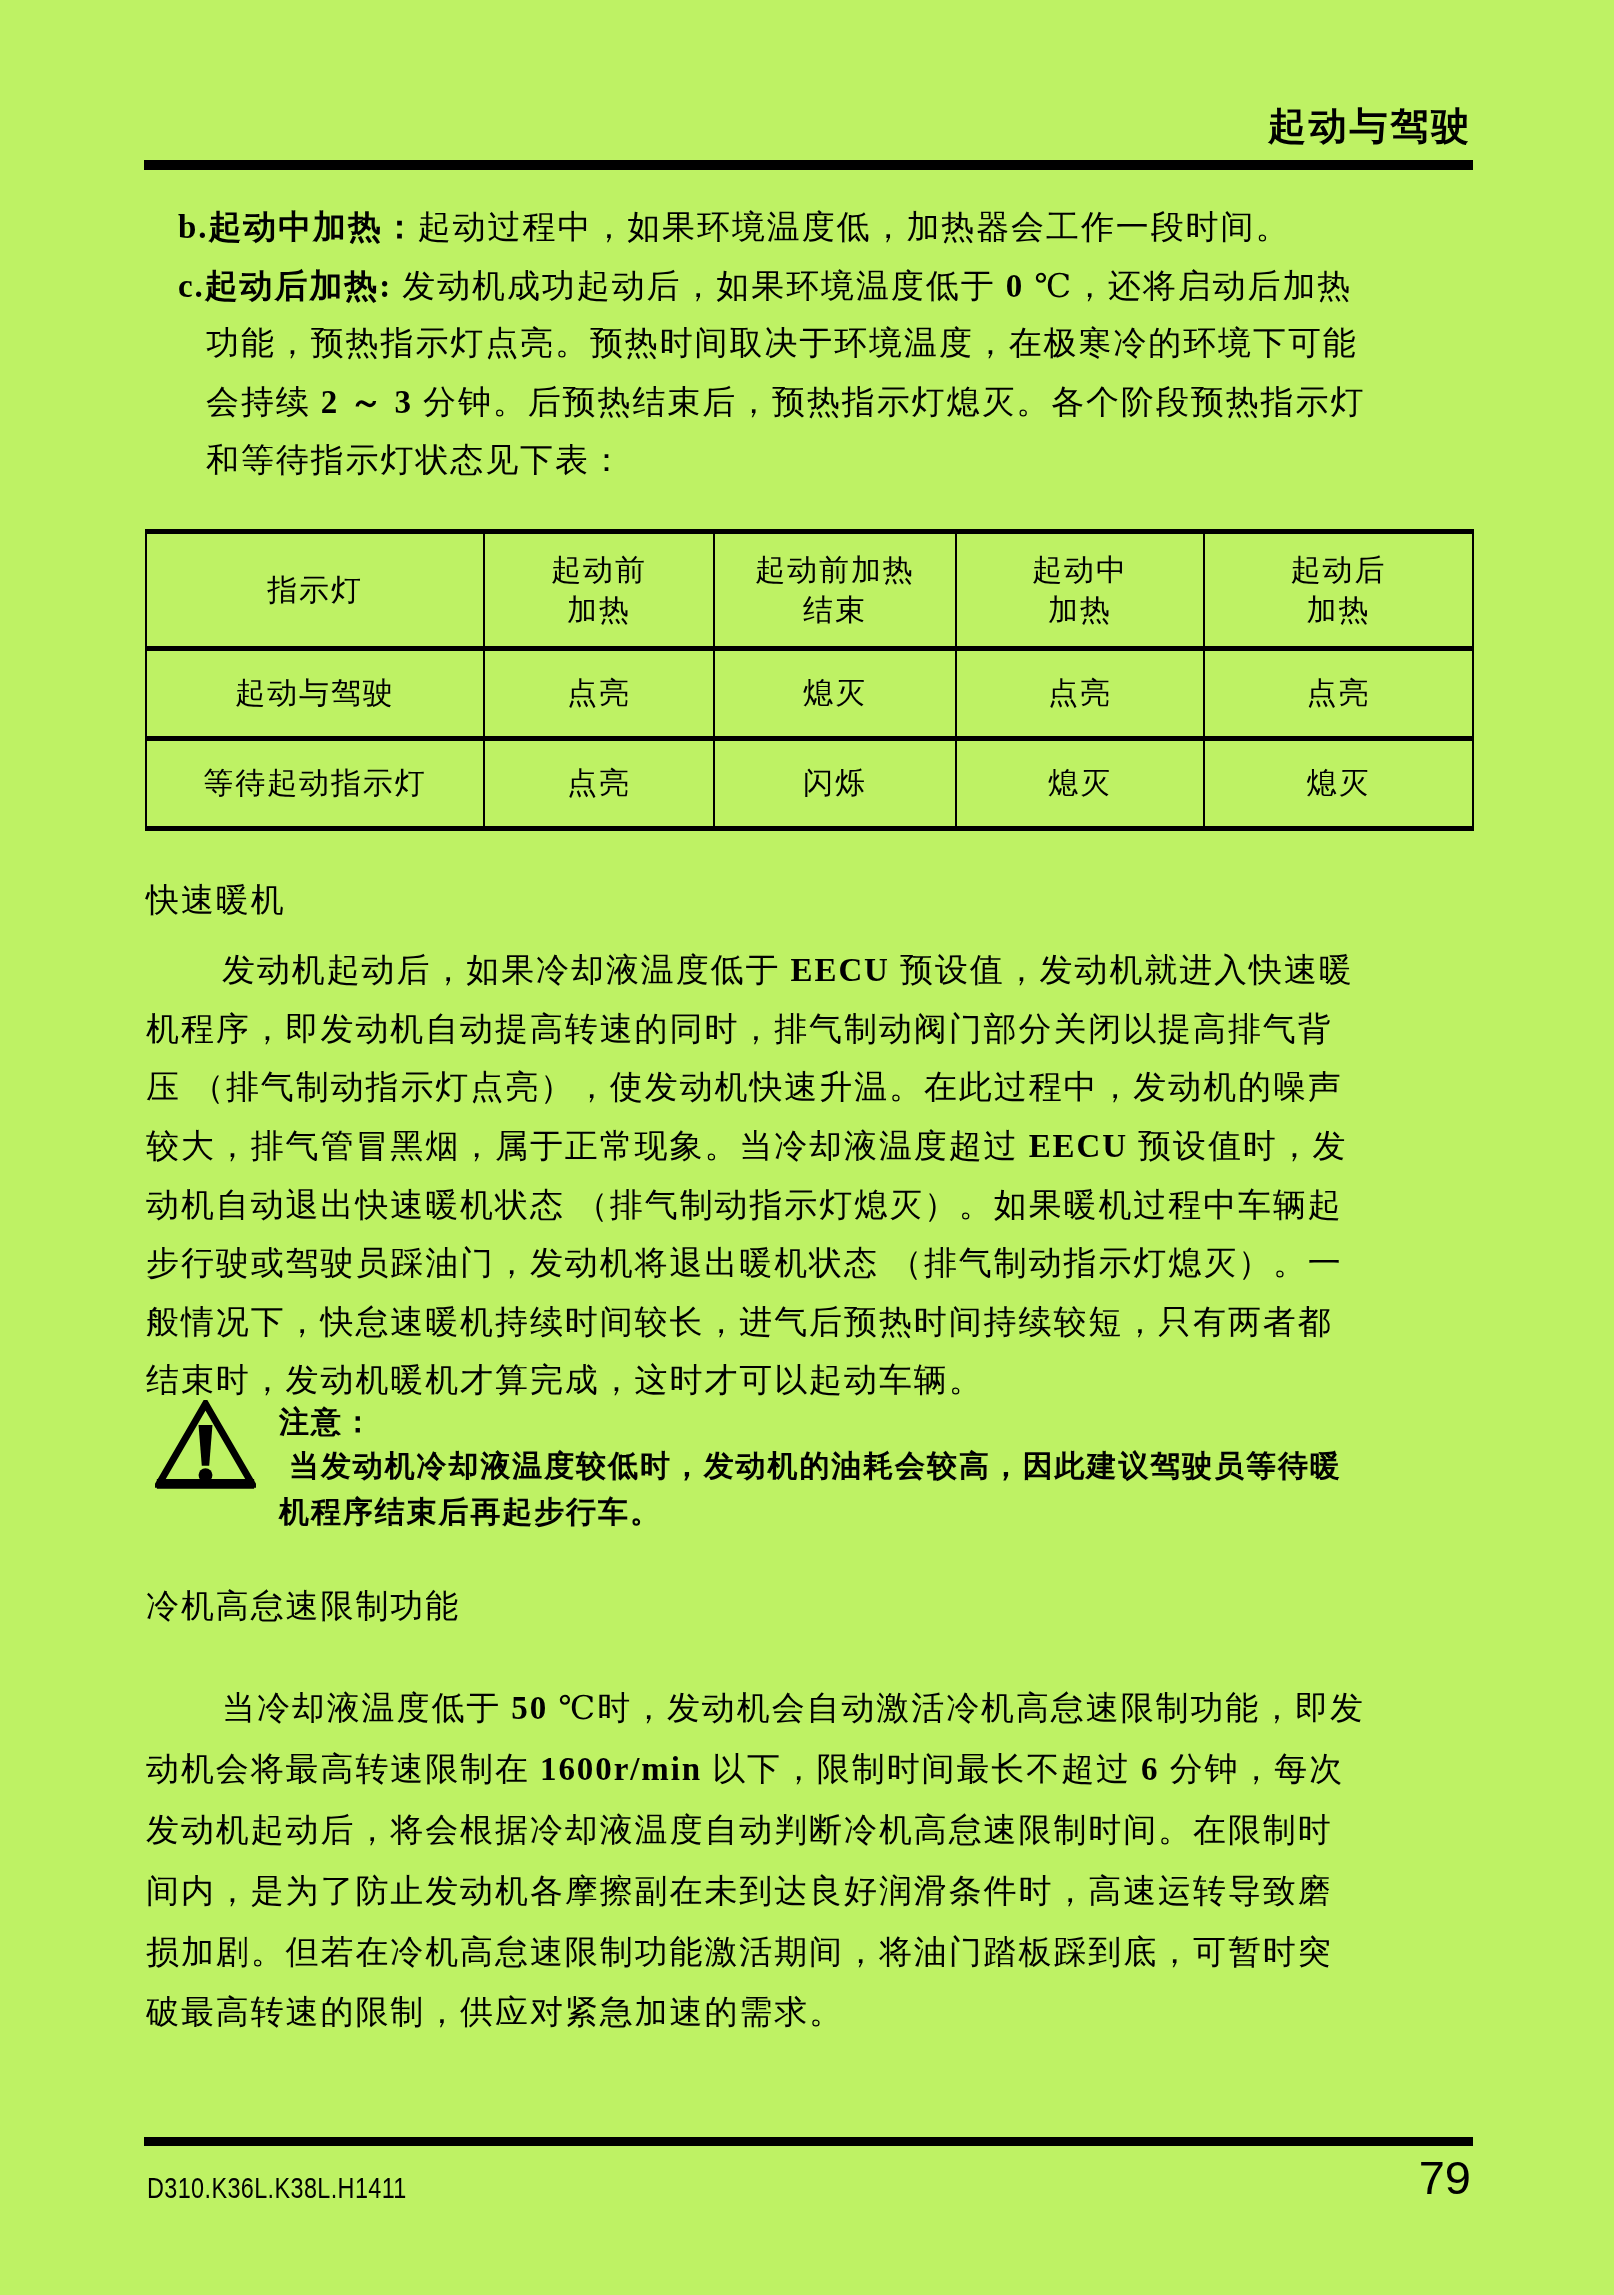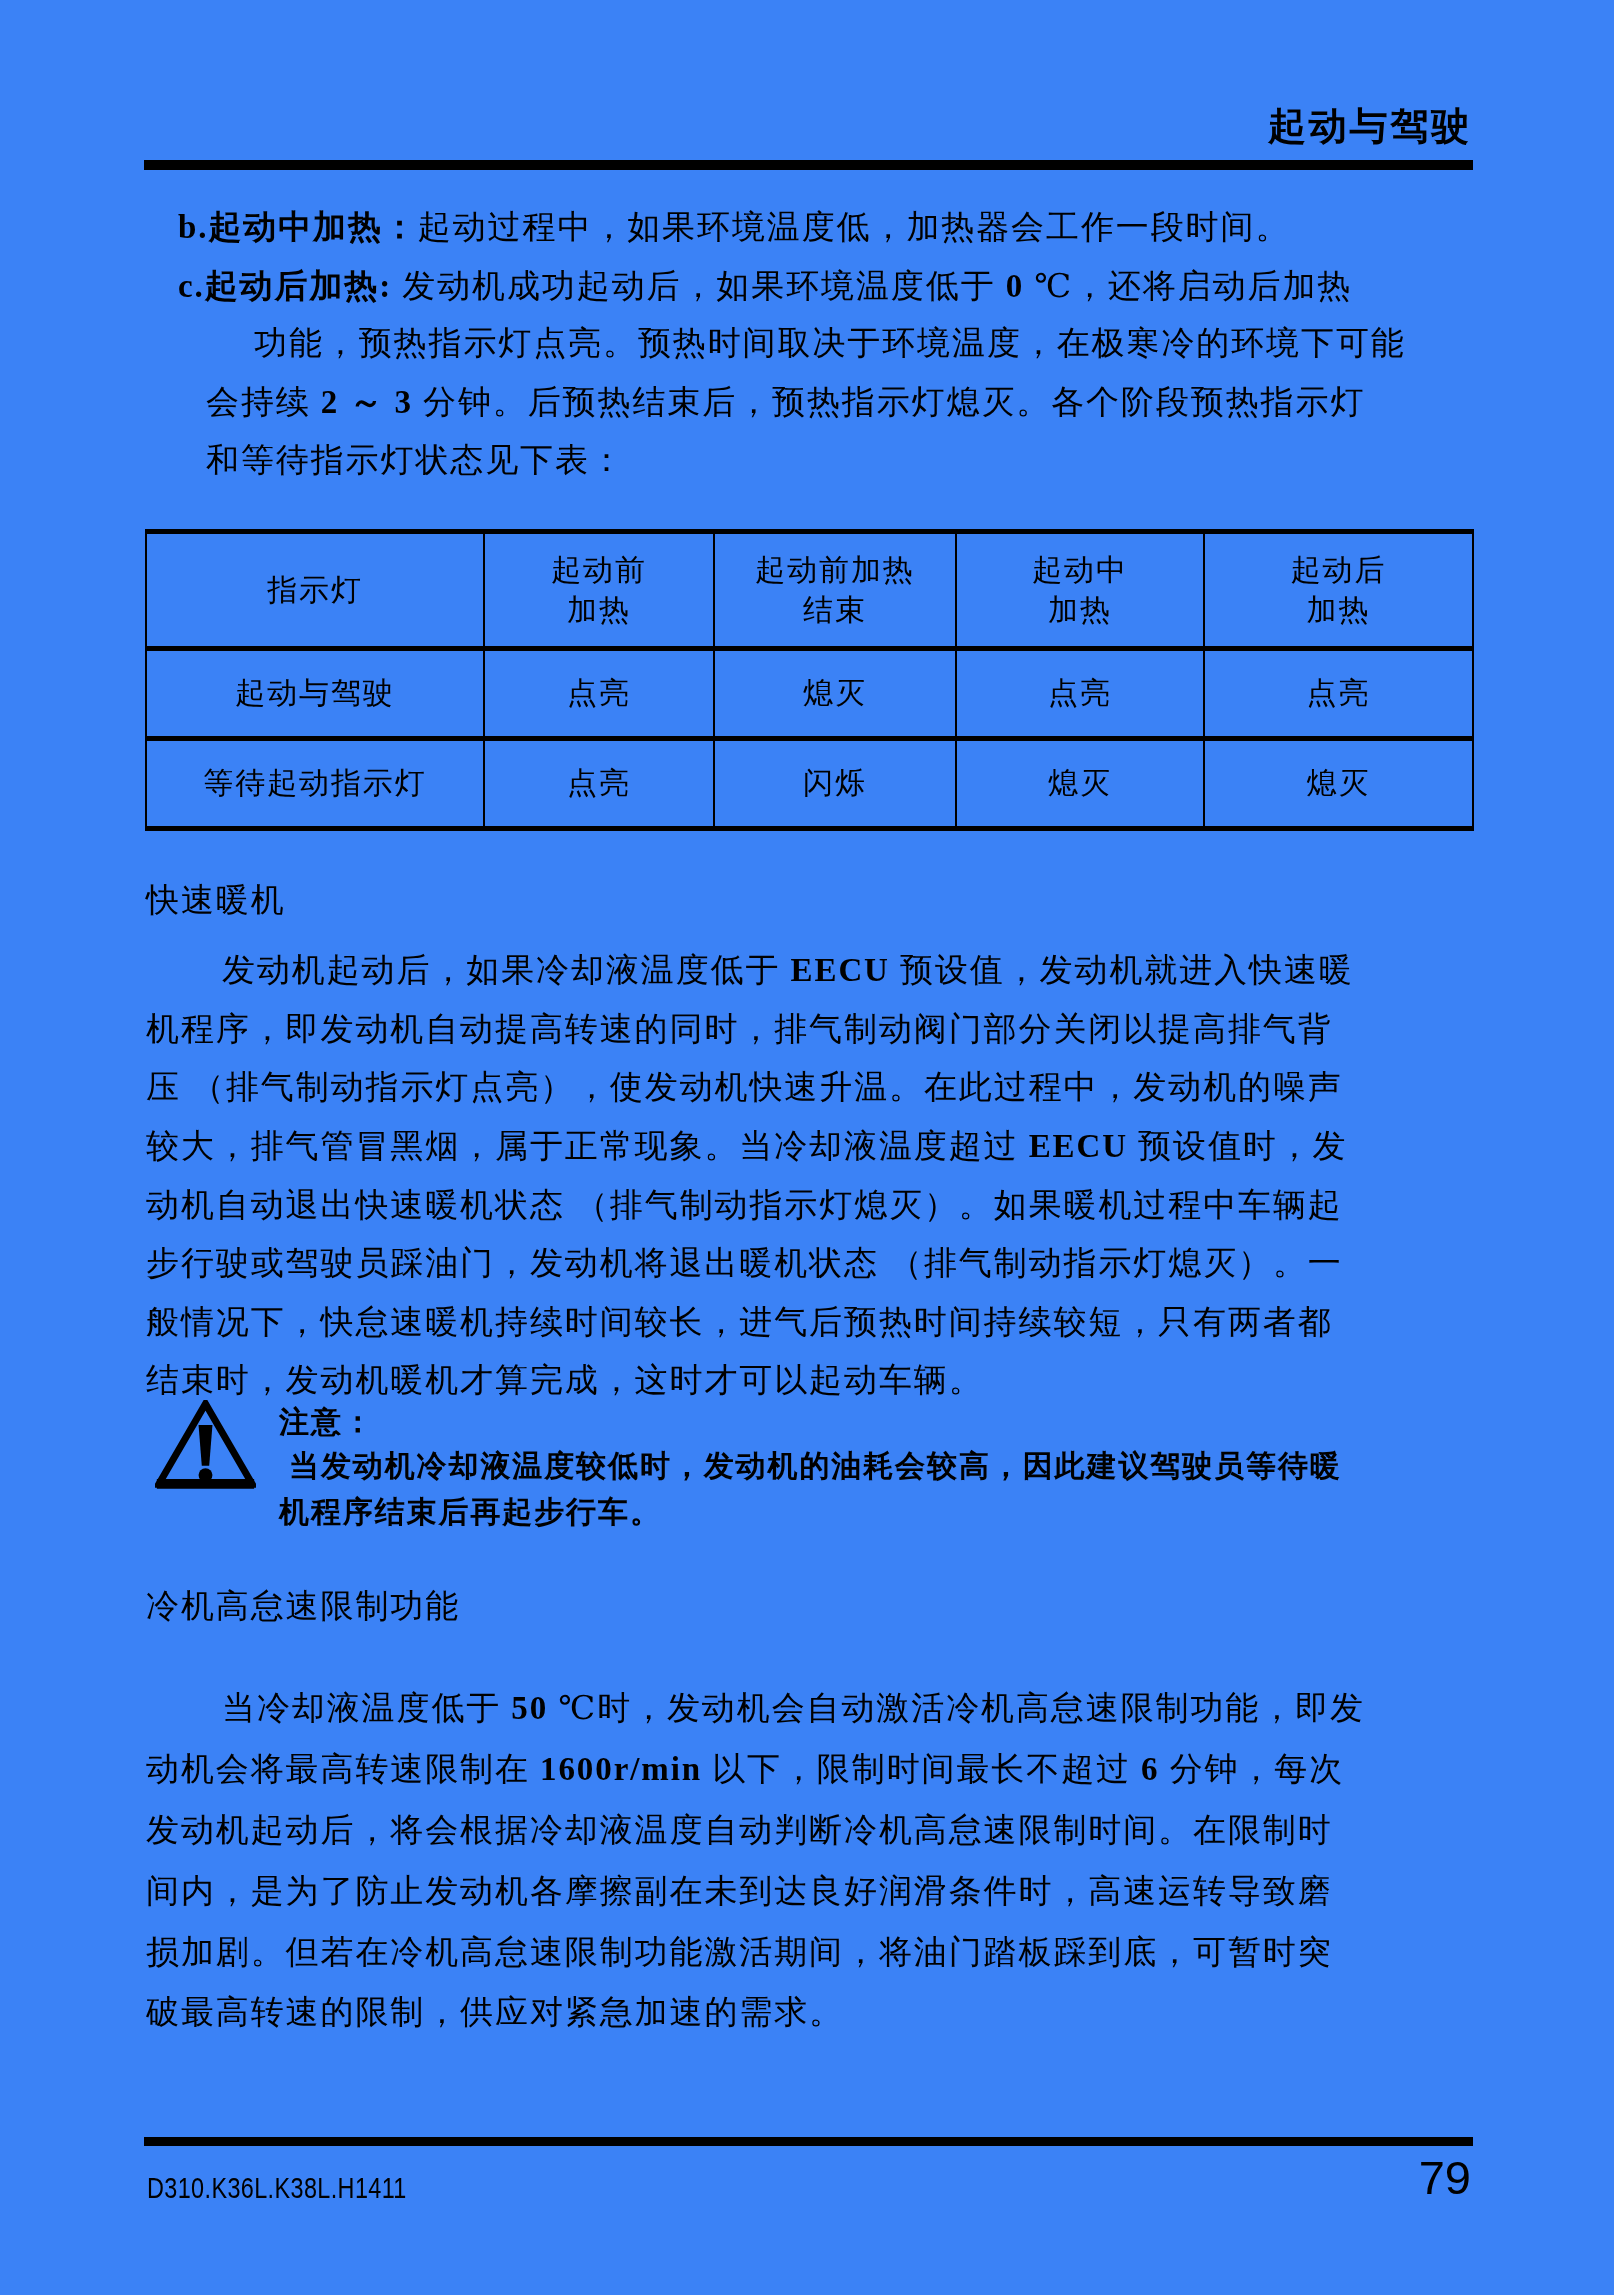--- a/index.html
+++ b/index.html
@@ -1,19 +1,19 @@
 <!DOCTYPE html>
 <html style="font-size:7.4px"><head>
 <meta charset="utf-8">
 <style>
   html,body{margin:0;padding:0;background:#888;}
   .page{
     position:relative;
     width:1614px;height:2295px;
-    background:#3b82f6;
+    background:#bef264;
     font-family:"Liberation Serif","DejaVu Serif",serif;
     color:#000;
     overflow:hidden;
   }
   .abs{position:absolute;white-space:nowrap;line-height:1.12;}
   .serif{font-family:"Liberation Serif","DejaVu Serif",serif;}
   .sans{font-family:"Liberation Sans","DejaVu Sans",sans-serif;}
   .body-line{font-size:33px;letter-spacing:1.9px;}
   .b{font-weight:bold;}
   .heading{font-size:33px;letter-spacing:1.9px;}
@@ -55,21 +55,21 @@
 
   <div class="abs sans" id="header-title">起动与驾驶</div>
   <div class="rule" id="header-rule"></div>
 
   <div class="abs serif body-line" style="left:178px;top:209px;">
     <span class="b">b.起动中加热：</span><span>起动过程中，如果环境温度低，加热器会工作一段时间。</span>
   </div>
   <div class="abs serif body-line" style="left:178px;top:268px;">
     <span class="b">c.起动后加热:</span><span> 发动机成功起动后，如果环境温度低于 </span><span class="b">0</span><span> ℃，还将启动后加热</span>
   </div>
-  <div class="abs serif body-line" style="left:206px;top:325px;margin-left:48px;">功能，预热指示灯点亮。预热时间取决于环境温度，在极寒冷的环境下可能</div>
+  <div class="abs serif body-line" style="left:206px;top:325px;">功能，预热指示灯点亮。预热时间取决于环境温度，在极寒冷的环境下可能</div>
   <div class="abs serif body-line" style="left:206px;top:384px;">
     <span>会持续 </span><span class="b">2 ～ 3</span><span> 分钟。后预热结束后，预热指示灯熄灭。各个阶段预热指示灯</span>
   </div>
   <div class="abs serif body-line" style="left:206px;top:442px;">和等待指示灯状态见下表：</div>
 
   <div id="indicator-table-wrap">
     <table class="ind">
       <colgroup>
         <col style="width:338px">
           <col style="width:230px">

